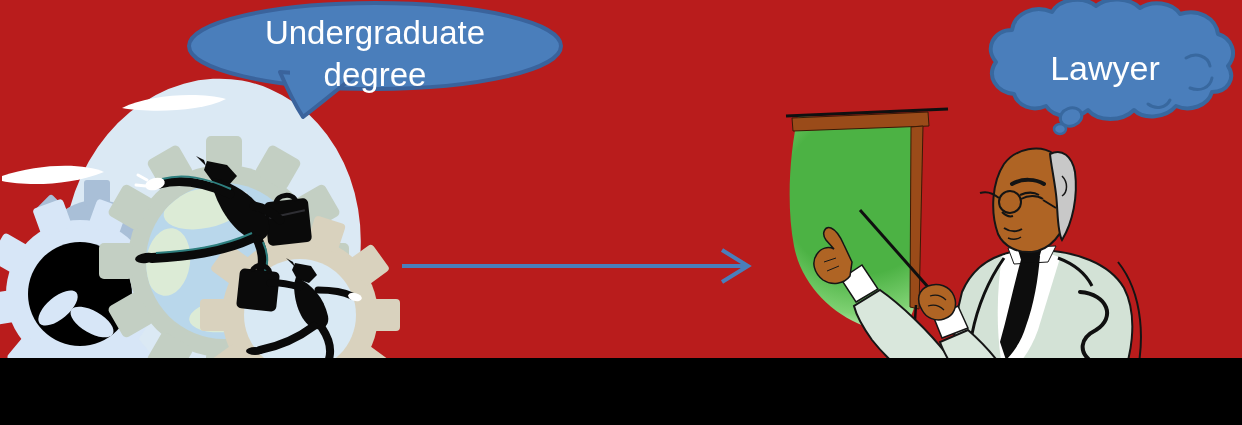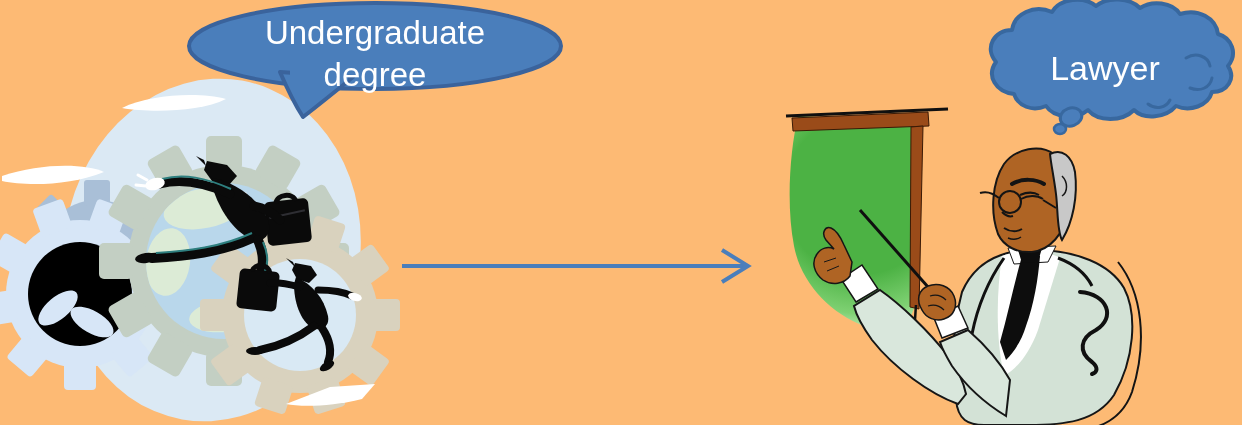--- a/index.html
+++ b/index.html
@@ -1,16 +1,16 @@
 <!DOCTYPE html>
 <html><head>
 <meta charset="utf-8">
 <style>
   html,body{margin:0;padding:0;background:#000;}
-  .stage{position:relative;width:1242px;height:425px;background:#fdba74;overflow:hidden;
+  .stage{position:relative;width:1242px;height:358px;background:#b91c1c;overflow:hidden;
          font-family:"Liberation Sans", sans-serif;}
   svg{display:block;}
   text{font-family:"Liberation Sans", sans-serif;}
 </style>
 </head>
 <body>
 
 <div class="stage">
 <svg width="1242" height="425" viewBox="0 0 1242 425" xmlns="http://www.w3.org/2000/svg">
 

